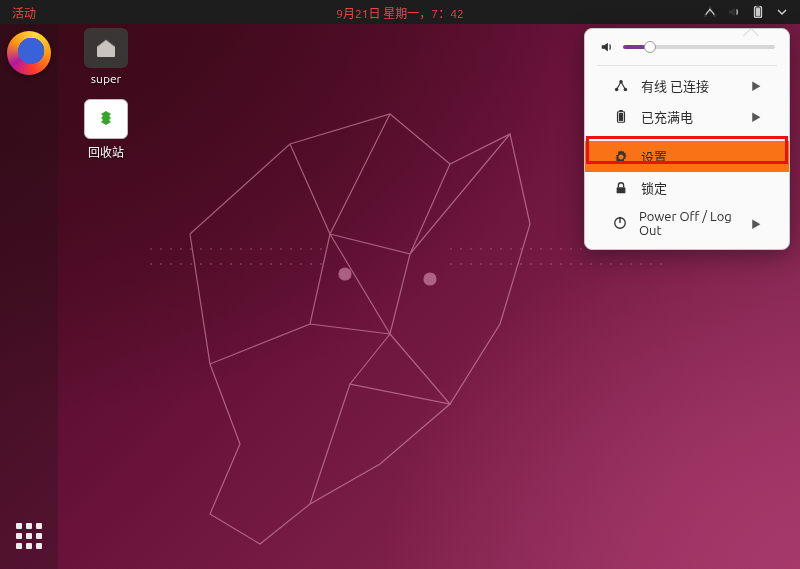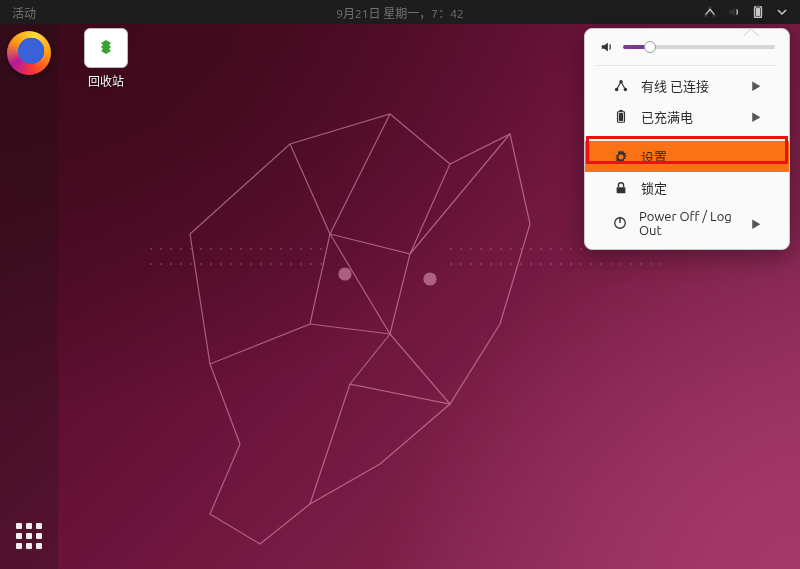--- a/index.html
+++ b/index.html
@@ -1,19 +1,19 @@
 <!DOCTYPE html>
 <html><head>
 <meta charset="utf-8">
 <style>
 * { margin:0; padding:0; box-sizing:border-box; font-family:"Ubuntu","Noto Sans CJK SC",sans-serif; }
 html,body { width:800px; height:569px; overflow:hidden; }
 
 
-.topbar { position:absolute; top:0; left:0; right:0; height:24px; background:#1d1d1d; color:#737373; font-size:12px; display:flex; align-items:center; z-index:10; }
+.topbar { position:absolute; top:0; left:0; right:0; height:24px; background:#1d1d1d; color:#ef4444; font-size:12px; display:flex; align-items:center; z-index:10; }
 .topbar .activities { padding:0 12px; cursor:pointer; }
 .topbar .clock { position:absolute; left:50%; transform:translateX(-50%); }
 .topbar .tray { margin-left:auto; display:flex; align-items:center; gap:8px; padding:0 10px; cursor:pointer; }
 .topbar svg { fill:#ccc; }
 
 
 .wallpaper { position:absolute; top:24px; left:0; right:0; bottom:0;
   background:
     radial-gradient(ellipse 900px 700px at 10% 0%, #3d0a1a 0%, transparent 55%),
     radial-gradient(ellipse 700px 600px at 100% 100%, #a6386a 0%, transparent 60%),
@@ -126,20 +126,29 @@
         <span></span>
         <span></span>
         <span></span>
         <span></span>
         <span></span>
     </div>
   </div>
 </div>
 
 <div class="desktop-icons">
+  <div class="deskicon">
+    <div class="iconbox">
+      <svg width="22" height="20" viewBox="0 0 22 20">
+          <path d="M2 9l9-7 9 7v9a1 1 0 0 1-1 1H3a1 1 0 0 1-1-1z" fill="#c9c4c0"></path>
+          <path d="M2 9l9-7 9 7" fill="none" stroke="#9a938e" stroke-width="1"></path>
+        </svg>
+    </div>
+    <div>super</div>
+  </div>
   <div class="deskicon trash">
     <div class="iconbox">
       <svg width="26" height="26" viewBox="0 0 26 26">
           <path d="M13 3a10 10 0 1 0 .01 0z" fill="none"></path>
           <path d="M8 8l2 2-2 2 2 2-2 2 5 3 5-3-2-2 2-2-2-2 2-2-5-3z" fill="#37a42c"></path>
         </svg>
     </div>
     <div>回收站</div>
   </div>
 </div>

